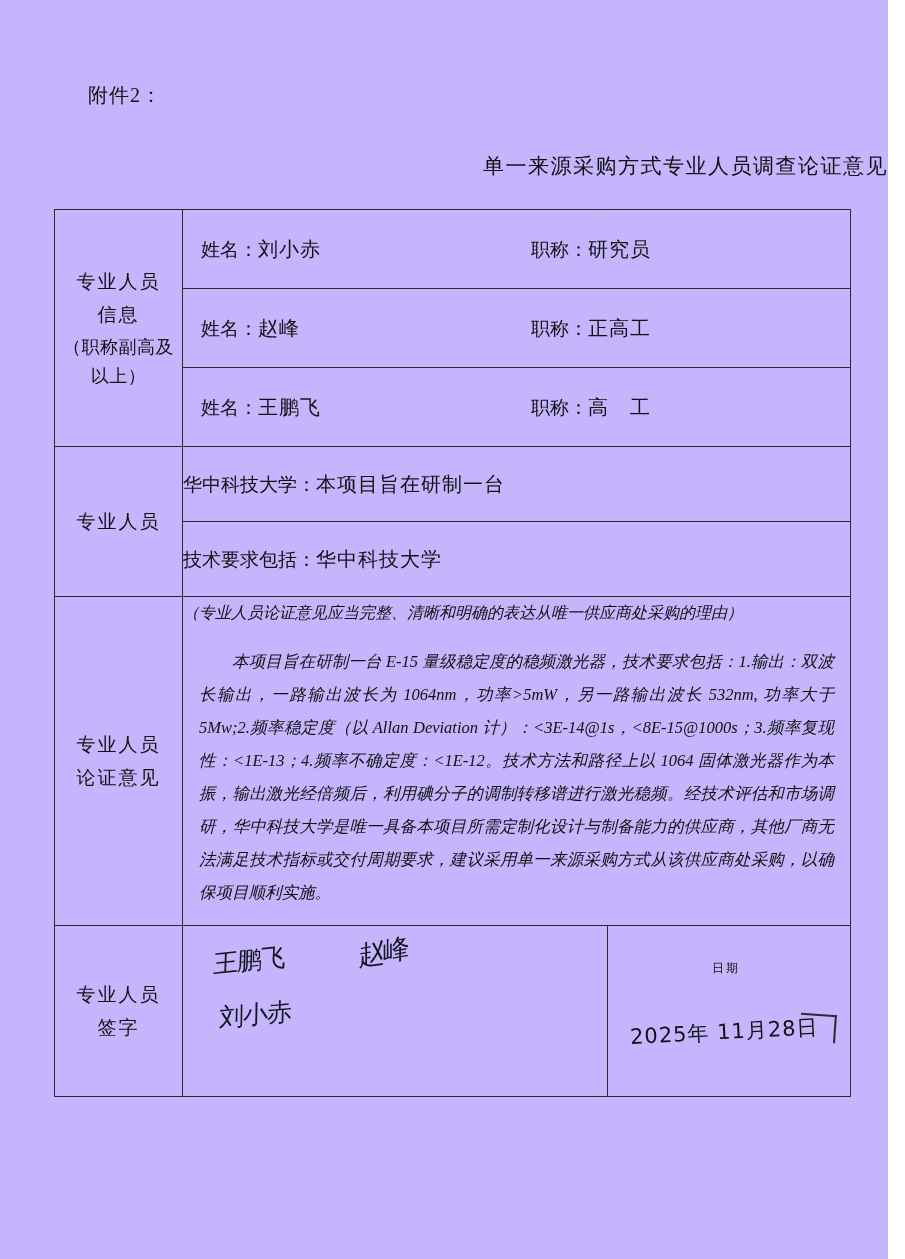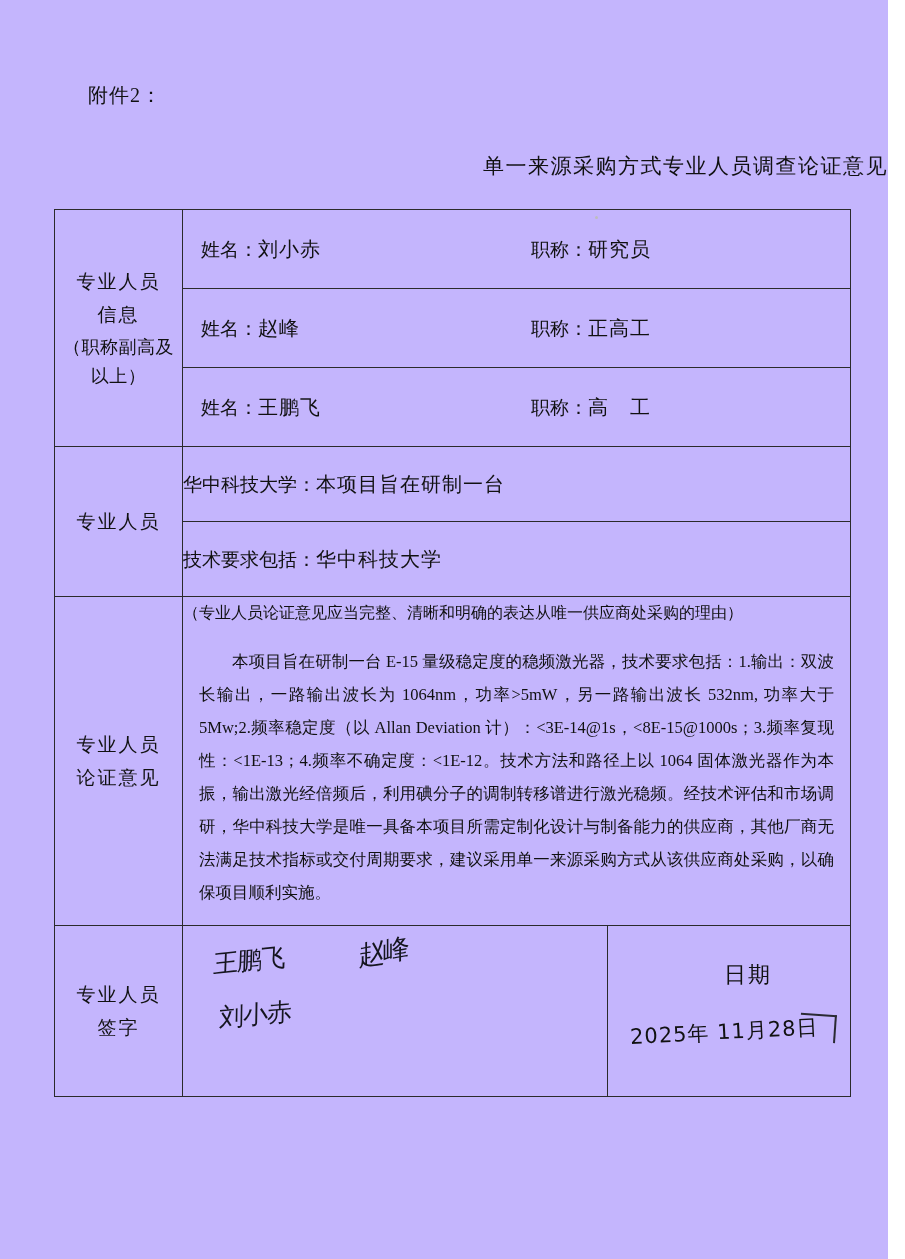--- a/index.html
+++ b/index.html
@@ -89,20 +89,21 @@
   .project-cell {
     height: 74px;
     padding: 0 18px;
     font-size: 19px;
   }
   .opinion-cell {
     padding: 14px 20px 18px 20px;
     font-size: 16.5px;
     line-height: 2.0;
     text-align: justify;
+    font-style: italic;
   }
   .opinion-note {
     font-size: 16px;
     margin-bottom: 4px;
   }
   .opinion-body p {
     margin: 16px;
     text-indent: 2em;
   }
   .sign-row td {
@@ -111,23 +112,23 @@
   .sign-area {
     position: relative;
     height: 100%;
   }
   .date-cell {
     position: relative;
     height: 100%;
   }
   .date-label {
     position: absolute;
-    left: 116px;
+    left: 104px;
     top: 34px;
-    font-size: 22px;
+    font-size: 12px;
     letter-spacing: 2px;
   }
   .date-value {
     position: absolute;
     left: 22px;
     top: 92px;
     font-family: "DejaVu Sans", sans-serif;
     font-size: 21px;
     letter-spacing: 1px;
     transform: rotate(-3deg);

